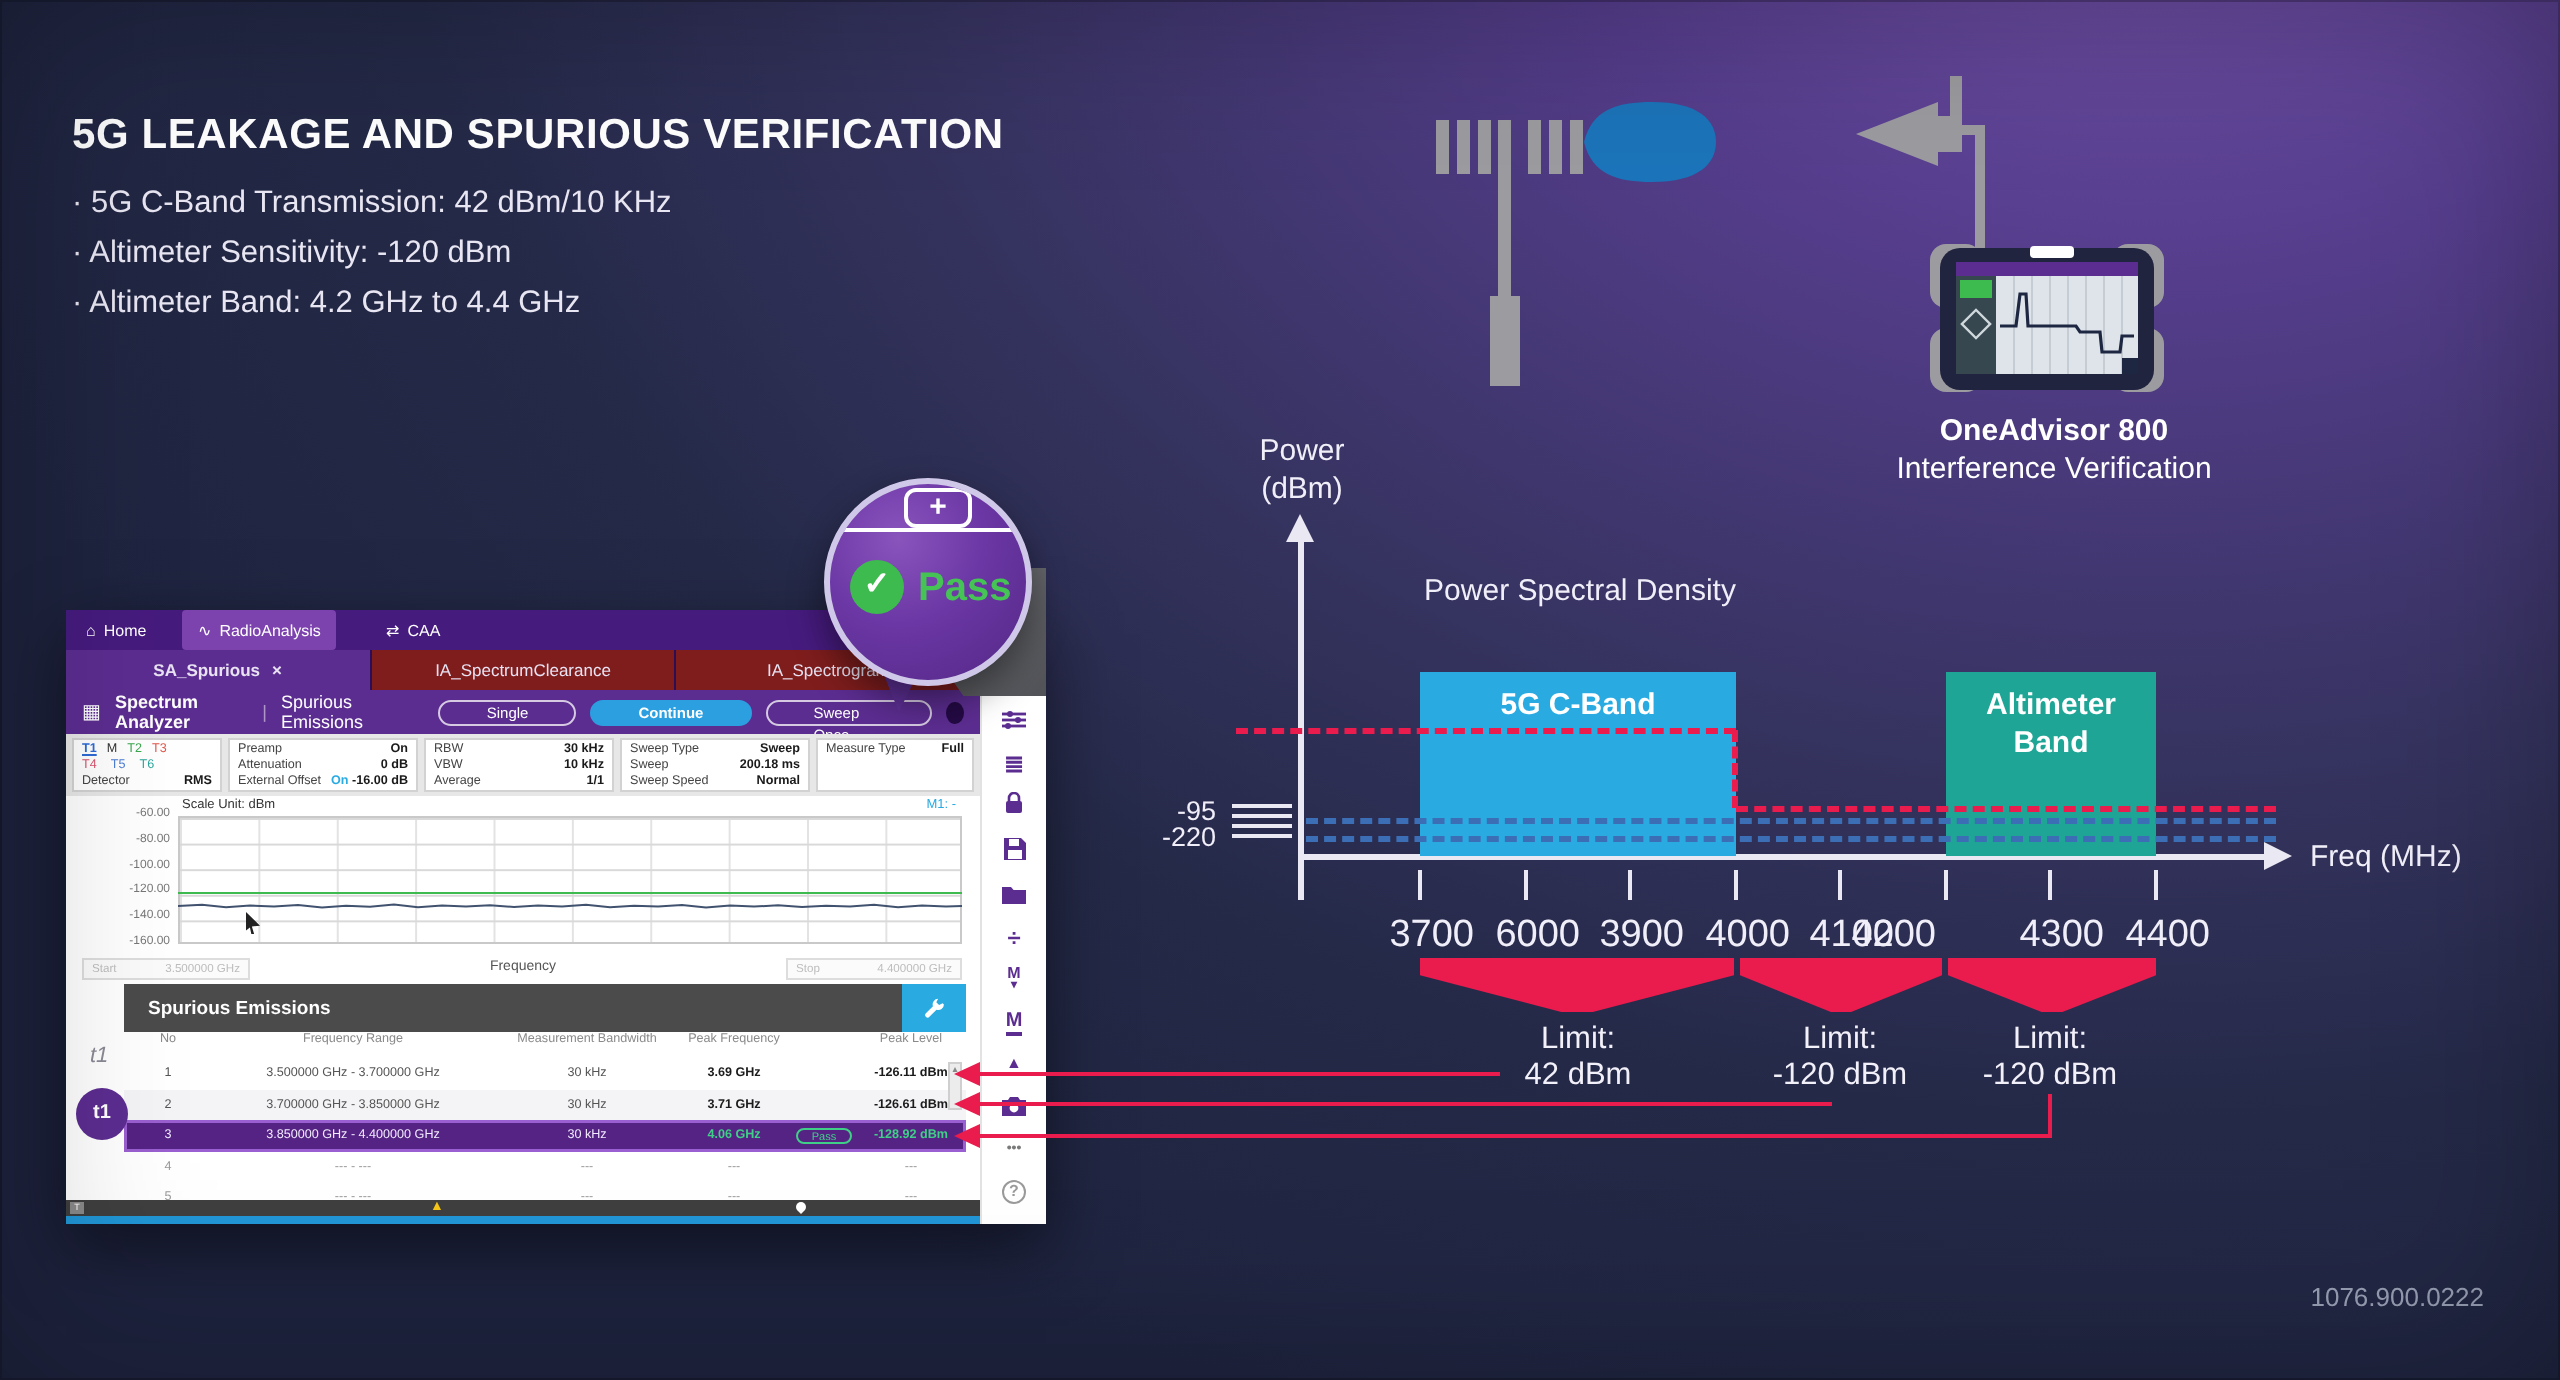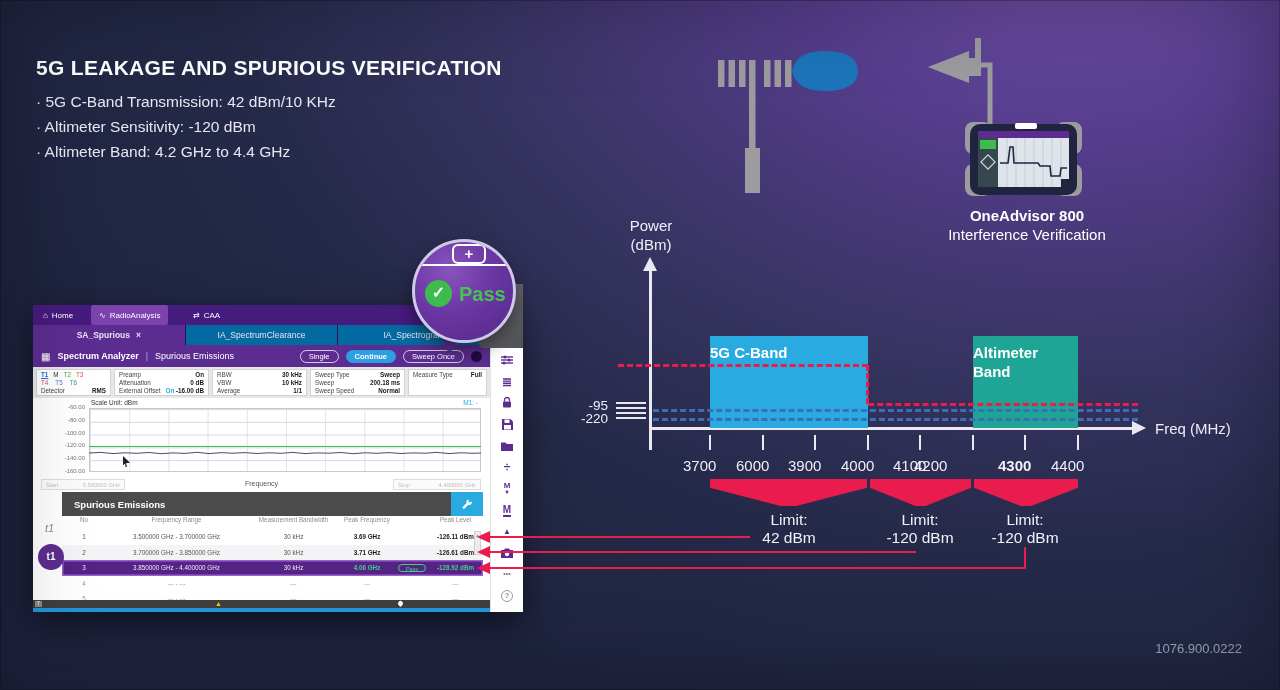--- a/index.html
+++ b/index.html
@@ -15,40 +15,40 @@
   .title{left:36px;top:56px;font-size:21px;font-weight:bold;color:#fff;letter-spacing:.3px;}
   .bullet{left:36px;width:520px;font-size:15.5px;color:#e9e6f3;}
   .footer-code{right:38px;top:641px;font-size:13px;color:#99a0b5;}
   
   .axis{background:#e9e8f3;}
   .chart-label{color:#f0eef8;font-size:15px;line-height:19px;}
   .dash-red{border-top:3px dashed #ea1b4d;}
   .dash-red-v{border-left:3px dashed #ea1b4d;}
   .dash-blue{border-top:3px dashed #3b6eb5;}
   .band{top:336px;height:92px;}
-  .band-label{width:100%;color:#fff;font-weight:bold;font-size:15px;text-align:left;margin-top:7px;line-height:19px;}
+  .band-label{width:100%;color:#fff;font-weight:bold;font-size:15px;text-align:center;margin-top:7px;line-height:19px;}
   .tickmark{top:435px;width:2px;height:15px;background:#e9e8f3;}
-  .ticklabel{top:457px;width:54px;text-align:left;color:#f0eef8;font-size:15px;}
+  .ticklabel{top:457px;width:54px;text-align:right;color:#f0eef8;font-size:19px;}
   .brace{top:479px;height:27px;background:#ea1b4d;
     clip-path:polygon(0 0,100% 0,100% 32%,55% 100%,45% 100%,0 32%);}
   .limit{top:511px;width:124px;text-align:center;color:#f2f0f9;font-size:15.5px;line-height:18px;}
   .conn{border-top:2px solid #ea1b4d;height:0;z-index:4;}
   .conn-arrow{width:0;height:0;border:6px solid transparent;border-left:0;border-right:13px solid #ea1b4d;z-index:4;}
   .eqtick{width:30px;height:7px;border-top:2px solid #e9e8f3;border-bottom:2px solid #e9e8f3;}
   .ylab{width:40px;text-align:right;color:#f0eef8;font-size:13.5px;}
   
   .analyzer{left:33px;top:305px;width:490px;height:307px;background:#fff;z-index:1;
     box-shadow:0 12px 32px rgba(0,0,0,.5);font-family:"Liberation Sans",sans-serif;}
   .az-topbar{left:0;top:0;width:490px;height:20px;background:#461b7e;color:#fff;}
   .az-toptab{height:20px;display:flex;align-items:center;gap:4px;padding:0 8px;font-size:8px;color:#fff;}
   .az-doctabs{left:0;top:20px;width:457px;height:20px;background:#2d0e55;display:flex;gap:1px;}
-  .az-doctab{flex:1;display:flex;align-items:center;justify-content:center;gap:6px;font-size:8.5px;color:#e8e2f2;background:#0369a1;}
+  .az-doctab{flex:1;display:flex;align-items:center;justify-content:center;gap:6px;font-size:8.5px;color:#e8e2f2;background:#7f1d1d;}
   .az-doctab.active{background:#5c2d91;font-weight:bold;}
   .az-menubar{left:0;top:40px;width:457px;height:22px;background:#5c2d91;color:#fff;display:flex;align-items:center;padding:0 8px;gap:7px;}
-  .pill{height:13px;line-height:11px;padding:0 8px;border:1px solid rgba(255,255,255,.75);border-radius:7px;font-size:7.5px;color:#fff;}
+  .pill{height:13px;line-height:11px;padding:0 23px;border:1px solid rgba(255,255,255,.75);border-radius:7px;font-size:7.5px;color:#fff;}
   .pill.on{background:#2b9fe0;border-color:#2b9fe0;font-weight:bold;}
   .az-settings{left:0;top:62px;width:457px;height:31px;background:#e7e7e7;}
   .sbox{position:absolute;top:2px;height:27px;background:#fff;border:1px solid #d2d2d2;padding:1px 4px;font-size:6.3px;color:#444;overflow:hidden;}
   .srow{display:flex;justify-content:space-between;line-height:8.1px;}
   .sv{font-weight:bold;color:#1a1a1a;}
   .cyan{color:#29abe2;font-weight:bold;}
   .az-graph{left:0;top:93px;width:457px;height:79px;background:#fff;font-size:6.5px;color:#333;}
   .plot{left:56px;top:10px;width:392px;height:64px;border:1px solid #c9c9c9;
     background-image:linear-gradient(#d9d9d9 1px,transparent 1px),linear-gradient(90deg,#e3e3e3 1px,transparent 1px);
     background-size:100% 12.8px,39.2px 100%;}
@@ -146,20 +146,21 @@
   <div class="abs caption">
     <div style="font-weight:bold;">OneAdvisor 800</div>
     <div>Interference Verification</div>
   </div>
 
   <div class="abs chart-label ctr" style="left:612px;top:216px;width:78px;">
     <div>Power</div>
     <div>(dBm)</div>
   </div>
   <div class="abs chart-label ctr" style="left:690px;top:286px;width:200px;">
+    <div>Power Spectral Density</div>
   </div>
 
   <div class="abs axis" style="left:649px;top:270px;width:2.5px;height:180px;"></div>
   <div class="abs" style="left:643px;top:257px;width:0;height:0;border:7px solid transparent;border-top:0;border-bottom:14px solid #e9e8f3;"></div>
   <div class="abs axis" style="left:649px;top:427px;width:483px;height:2.5px;"></div>
   <div class="abs" style="left:1132px;top:421px;width:0;height:0;border:7px solid transparent;border-right:0;border-left:14px solid #e9e8f3;"></div>
   <div class="abs chart-label" style="left:1155px;top:419px;">Freq (MHz)</div>
 
   <div class="abs band" style="left:710px;width:158px;background:#29abe2;">
     <div class="band-label">5G C-Band</div>
@@ -188,21 +189,21 @@
   <div class="abs tickmark" style="left:919px;"></div>
   <div class="abs tickmark" style="left:972px;"></div>
   <div class="abs tickmark" style="left:1024px;"></div>
   <div class="abs tickmark" style="left:1077px;"></div>
   <div class="abs ticklabel" style="left:683px;">3700</div>
   <div class="abs ticklabel" style="left:736px;">6000</div>
   <div class="abs ticklabel" style="left:788px;">3900</div>
   <div class="abs ticklabel" style="left:841px;">4000</div>
   <div class="abs ticklabel" style="left:893px;">4100</div>
   <div class="abs ticklabel" style="left:914px;">4200</div>
-  <div class="abs ticklabel" style="left:998px;font-weight:bold;">4300</div>
+  <div class="abs ticklabel" style="left:998px;">4300</div>
   <div class="abs ticklabel" style="left:1051px;">4400</div>
 
   <div class="abs brace" style="left:710px;width:157px;"></div>
   <div class="abs brace" style="left:870px;width:101px;"></div>
   <div class="abs brace" style="left:974px;width:104px;"></div>
   <div class="abs limit" style="left:727px;">
     <div>Limit:</div>
       <div>42 dBm</div>
   </div>
   <div class="abs limit" style="left:858px;">

